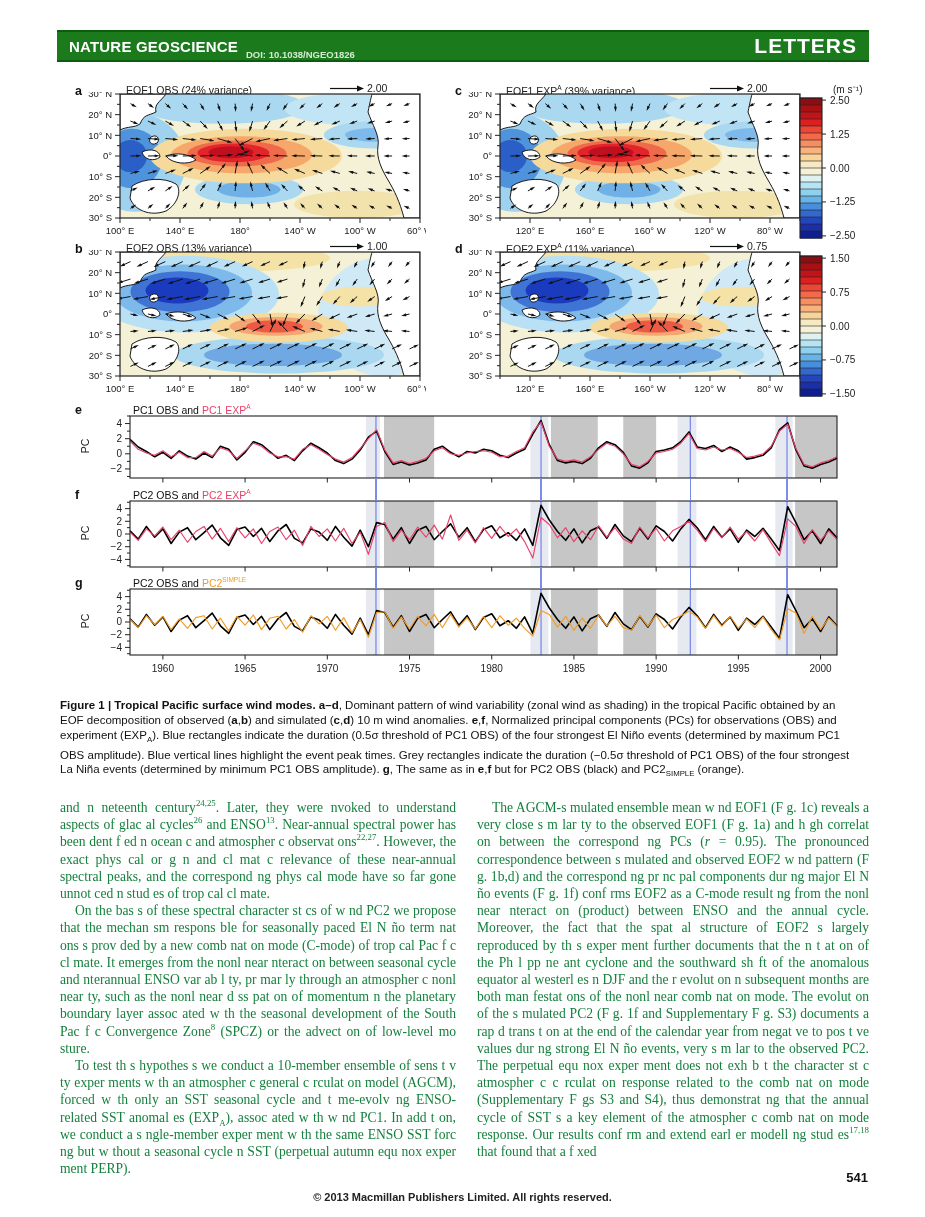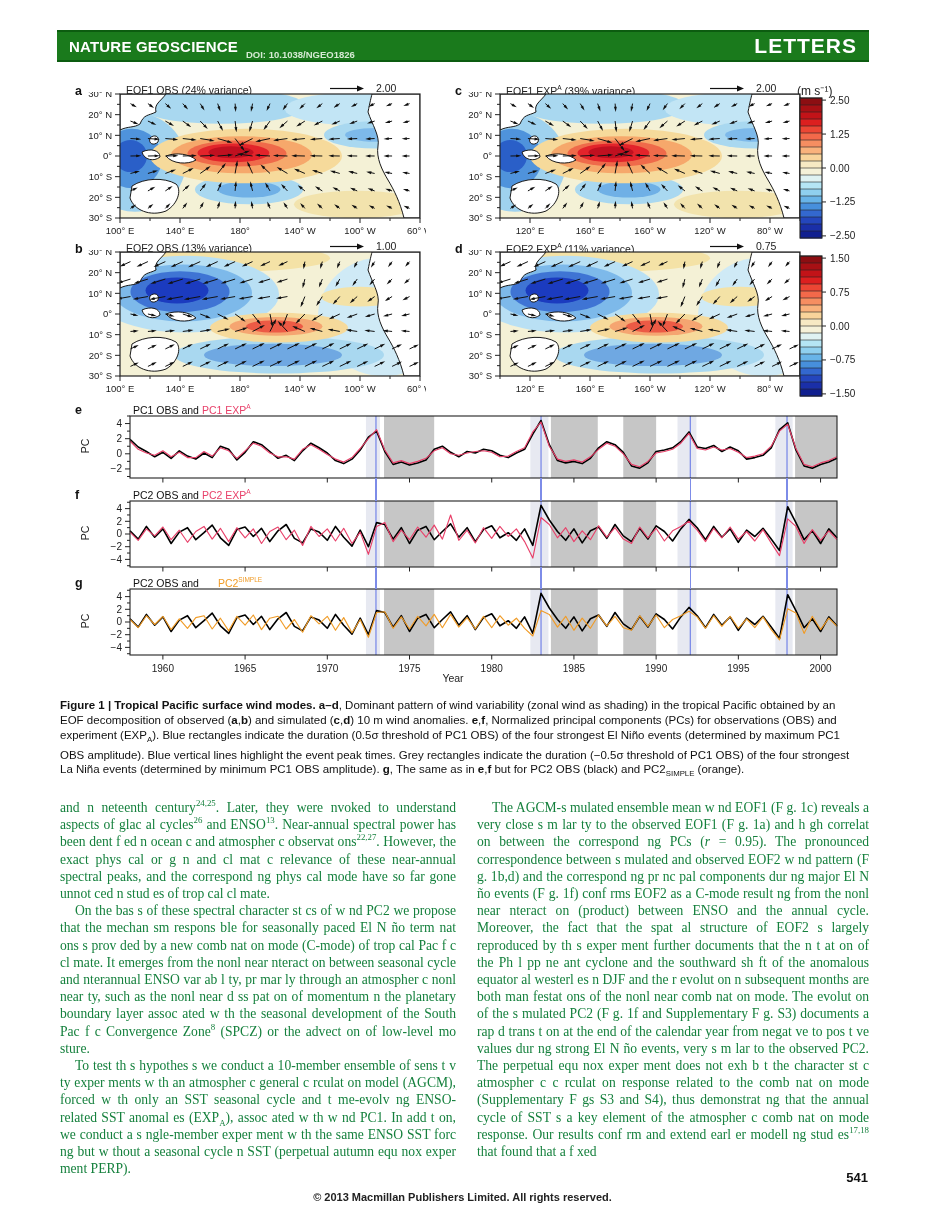--- a/index.html
+++ b/index.html
@@ -10,22 +10,22 @@
         border-top:2px solid #0c5c10;border-bottom:2px solid #0c5c10;
         display:flex;align-items:center;box-sizing:border-box;padding:0 12px;}
   .hjournal{color:#fff;font-weight:700;font-size:15px;letter-spacing:.2px;}
   .hdoi{color:#d6ead4;font-size:9.5px;font-weight:700;margin-left:8px;margin-top:16px;}
   .hspacer{flex:1;}
   .hsection{color:#fff;font-size:21px;font-weight:600;letter-spacing:1px;}
   
   .plabel{position:absolute;font-weight:700;font-size:12.5px;}
   .mtitle{position:absolute;font-size:10.5px;color:#222;}
   .mtitle sup{font-size:62%;}
-  .scaleLeg{position:absolute;display:flex;align-items:center;gap:12px;font-size:10.5px;color:#222;}
-  .cunit{position:absolute;font-size:12px;color:#222;}
+  .scaleLeg{position:absolute;display:flex;align-items:center;gap:3px;font-size:10.5px;color:#222;}
+  .cunit{position:absolute;font-size:10px;color:#222;margin-left:36px;}
   .legend{position:absolute;font-size:10.5px;color:#111;}
   .legend sup{font-size:62%;}
   .ylab{position:absolute;font-size:10.5px;color:#222;transform:rotate(-90deg);transform-origin:center;}
   .xlab{position:absolute;font-size:10.5px;color:#222;}
   svg{display:block;position:absolute;}
   .tk{font-family:"Liberation Sans",sans-serif;font-size:9.5px;fill:#222;}
   .tkb{font-family:"Liberation Sans",sans-serif;font-size:10px;fill:#222;}
   .vgap{position:absolute;width:1.5px;background:#7d8ce8;}
   
   #caption{position:absolute;left:60px;top:698px;width:802px;font-size:11.5px;line-height:14.8px;color:#111;}
@@ -1413,21 +1413,21 @@
       <line x1="24" y1="76" x2="28" y2="76" stroke="#222" stroke-width="1"></line>
       <text x="32" y="79.5" text-anchor="start" class="tkb">0.00</text>
       <line x1="24" y1="109.95" x2="28" y2="109.95" stroke="#222" stroke-width="1"></line>
       <text x="32" y="113.45" text-anchor="start" class="tkb">−0.75</text>
       <line x1="24" y1="143.9" x2="28" y2="143.9" stroke="#222" stroke-width="1"></line>
       <text x="32" y="147.4" text-anchor="start" class="tkb">−1.50</text>
     </svg>
 
   <div class="legend" style="left:133px;top:403px"><span>PC1 OBS and </span><span style="color: rgb(232, 65, 106);">PC1 EXP</span><sup style="color: rgb(232, 65, 106);">A</sup></div>
   <div class="legend" style="left:133px;top:488px"><span>PC2 OBS and </span><span style="color: rgb(232, 65, 106);">PC2 EXP</span><sup style="color: rgb(232, 65, 106);">A</sup></div>
-  <div class="legend" style="left:133px;top:576px"><span>PC2 OBS and </span><span style="color: rgb(240, 156, 40); margin-left: 16px;">PC2</span><sup style="color: rgb(240, 156, 40);">SIMPLE</sup></div>
+  <div class="legend" style="left:133px;top:576px"><span>PC2 OBS and </span><span style="color: rgb(240, 156, 40);">PC2</span><sup style="color: rgb(240, 156, 40);">SIMPLE</sup></div>
 
   <div class="ylab" style="left:78px;top:440px">PC</div>
   <div class="ylab" style="left:78px;top:527px">PC</div>
   <div class="ylab" style="left:78px;top:615px">PC</div>
 
   <svg style="left:58px;top:414px" width="790" height="72" viewBox="0 0 790 72">
       <rect x="72" y="2" width="707" height="62" fill="#ffffff"></rect>
       <rect x="307.9406976744171" y="2" width="13.975581395351071" height="62" fill="#e7e9f1"></rect>
       <rect x="472.35930232557985" y="2" width="18.086046511630173" height="62" fill="#e7e9f1"></rect>
       <rect x="619.5139534883714" y="2" width="18.90813953488521" height="62" fill="#e7e9f1"></rect>
@@ -1555,21 +1555,20 @@
       <line x1="515.9302325581396" y1="68" x2="515.9302325581396" y2="72.5" stroke="#222" stroke-width="1"></line>
       <text x="515.9302325581396" y="85" text-anchor="middle" class="tkb">1985</text>
       <line x1="598.1395348837209" y1="68" x2="598.1395348837209" y2="72.5" stroke="#222" stroke-width="1"></line>
       <text x="598.1395348837209" y="85" text-anchor="middle" class="tkb">1990</text>
       <line x1="680.3488372093024" y1="68" x2="680.3488372093024" y2="72.5" stroke="#222" stroke-width="1"></line>
       <text x="680.3488372093024" y="85" text-anchor="middle" class="tkb">1995</text>
       <line x1="762.5581395348837" y1="68" x2="762.5581395348837" y2="72.5" stroke="#222" stroke-width="1"></line>
       <text x="762.5581395348837" y="85" text-anchor="middle" class="tkb">2000</text>
     </svg>
 
-  <div class="xlab" style="left:58px;top:672px;width:790px;text-align:center">Year</div>
 
   <div id="caption"><span style="font-weight: 700;">Figure 1 | Tropical Pacific surface wind modes. </span><span style="font-weight: 700;">a–d</span><span>, Dominant pattern of wind variability (zonal wind as shading) in the tropical Pacific obtained by an EOF decomposition of observed (</span><span style="font-weight: 700;">a</span><span>,</span><span style="font-weight: 700;">b</span><span>) and simulated (</span><span style="font-weight: 700;">c</span><span>,</span><span style="font-weight: 700;">d</span><span>) 10 m wind anomalies. </span><span style="font-weight: 700;">e</span><span>,</span><span style="font-weight: 700;">f</span><span>, Normalized principal components (PCs) for observations (OBS) and experiment (EXP</span><sub>A</sub><span>). Blue rectangles indicate the duration (0.5σ threshold of PC1 OBS) of the four strongest El Niño events (determined by maximum PC1 OBS amplitude). Blue vertical lines highlight the event peak times. Grey rectangles indicate the duration (−0.5σ threshold of PC1 OBS) of the four strongest La Niña events (determined by minimum PC1 OBS amplitude). </span><span style="font-weight: 700;">g</span><span>, The same as in </span><span style="font-weight: 700;">e</span><span>,</span><span style="font-weight: 700;">f</span><span> but for PC2 OBS (black) and PC2</span><sub>SIMPLE</sub><span> (orange).</span></div>
 
   <div class="bcol" id="colL">
     <p><span>and n neteenth century</span><sup>24,25</sup><span>. Later, they were nvoked to understand aspects of glac al cycles</span><sup>26</sup><span> and ENSO</span><sup>13</sup><span>. Near-annual spectral power has been dent f ed n ocean c and atmospher c observat ons</span><sup>22,27</sup><span>. However, the exact phys cal or g n and cl mat c relevance of these near-annual spectral peaks, and the correspond ng phys cal mode have so far gone unnot ced n stud es of trop cal cl mate.</span></p>
     <p class="ind"><span>On the bas s of these spectral character st cs of w nd PC2 we propose that the mechan sm respons ble for seasonally paced El N ño term nat ons s prov ded by a new comb nat on mode (C-mode) of trop cal Pac f c cl mate. It emerges from the nonl near nteract on between seasonal cycle and nterannual ENSO var ab l ty, pr mar ly through an atmospher c nonl near ty, such as the nonl near d ss pat on of momentum n the planetary boundary layer assoc ated w th the seasonal development of the South Pac f c Convergence Zone</span><sup>8</sup><span> (SPCZ) or the advect on of low-level mo sture.</span></p>
     <p class="ind"><span>To test th s hypothes s we conduct a 10-member ensemble of sens t v ty exper ments w th an atmospher c general c rculat on model (AGCM), forced w th only an SST seasonal cycle and t me-evolv ng ENSO-related SST anomal es (EXP</span><sub>A</sub><span>), assoc ated w th w nd PC1. In add t on, we conduct a s ngle-member exper ment w th the same ENSO SST forc ng but w thout a seasonal cycle n SST (perpetual autumn equ nox exper ment PERP).</span></p>
   </div>
   <div class="bcol" id="colR">
     <p class="ind"><span>The AGCM-s mulated ensemble mean w nd EOF1 (F g. 1c) reveals a very close s m lar ty to the observed EOF1 (F g. 1a) and h gh correlat on between the correspond ng PCs (</span><span style="font-style: italic;">r</span><span> = 0.95). The pronounced correspondence between s mulated and observed EOF2 w nd pattern (F g. 1b,d) and the correspond ng pr nc pal components dur ng major El N ño events (F g. 1f) conf rms EOF2 as a C-mode result ng from the nonl near nteract on (product) between ENSO and the annual cycle. Moreover, the fact that the spat al structure of EOF2 s largely reproduced by th s exper ment further documents that the n t at on of the Ph l pp ne ant cyclone and the southward sh ft of the anomalous equator al westerl es n DJF and the r evolut on n subsequent months are both man festat ons of the nonl near comb nat on mode. The evolut on of the s mulated PC2 (F g. 1f and Supplementary F g. S3) documents a rap d trans t on at the end of the calendar year from negat ve to pos t ve values dur ng strong El N ño events, very s m lar to the observed PC2. The perpetual equ nox exper ment does not exh b t the character st c atmospher c c rculat on response related to the comb nat on mode (Supplementary F gs S3 and S4), thus demonstrat ng that the annual cycle of SST s a key element of the atmospher c comb nat on mode response. Our results conf rm and extend earl er modell ng stud es</span><sup>17,18</sup><span> that found that a f xed</span></p>

